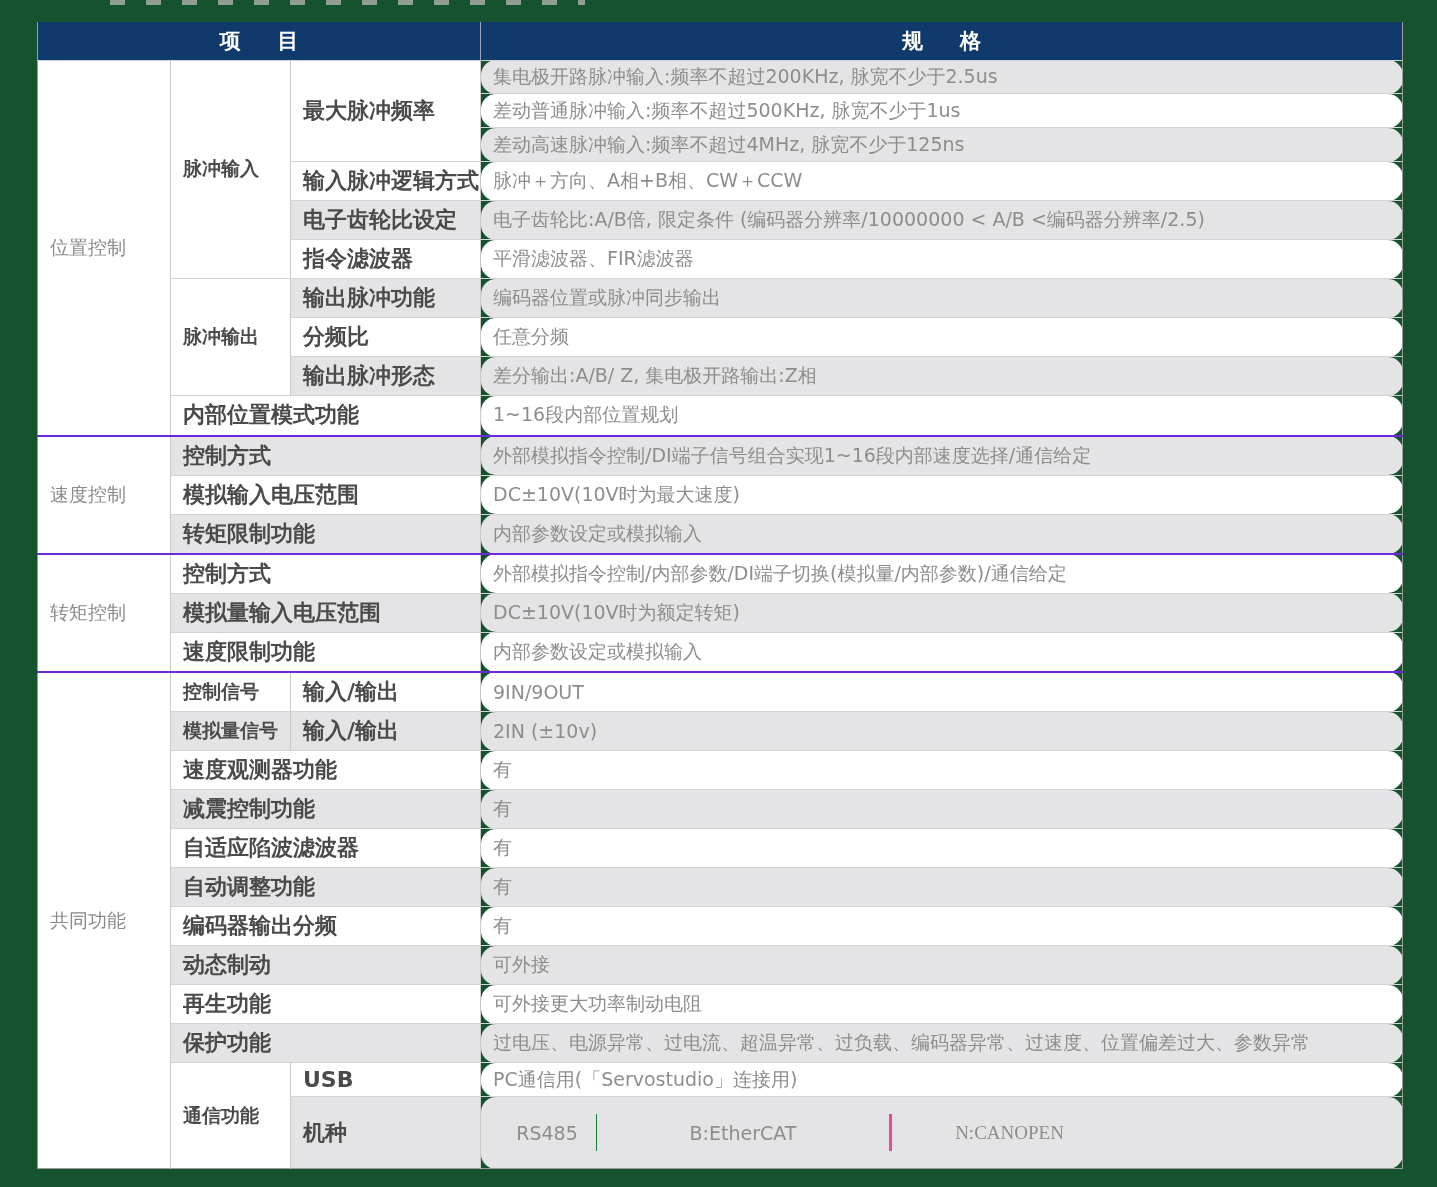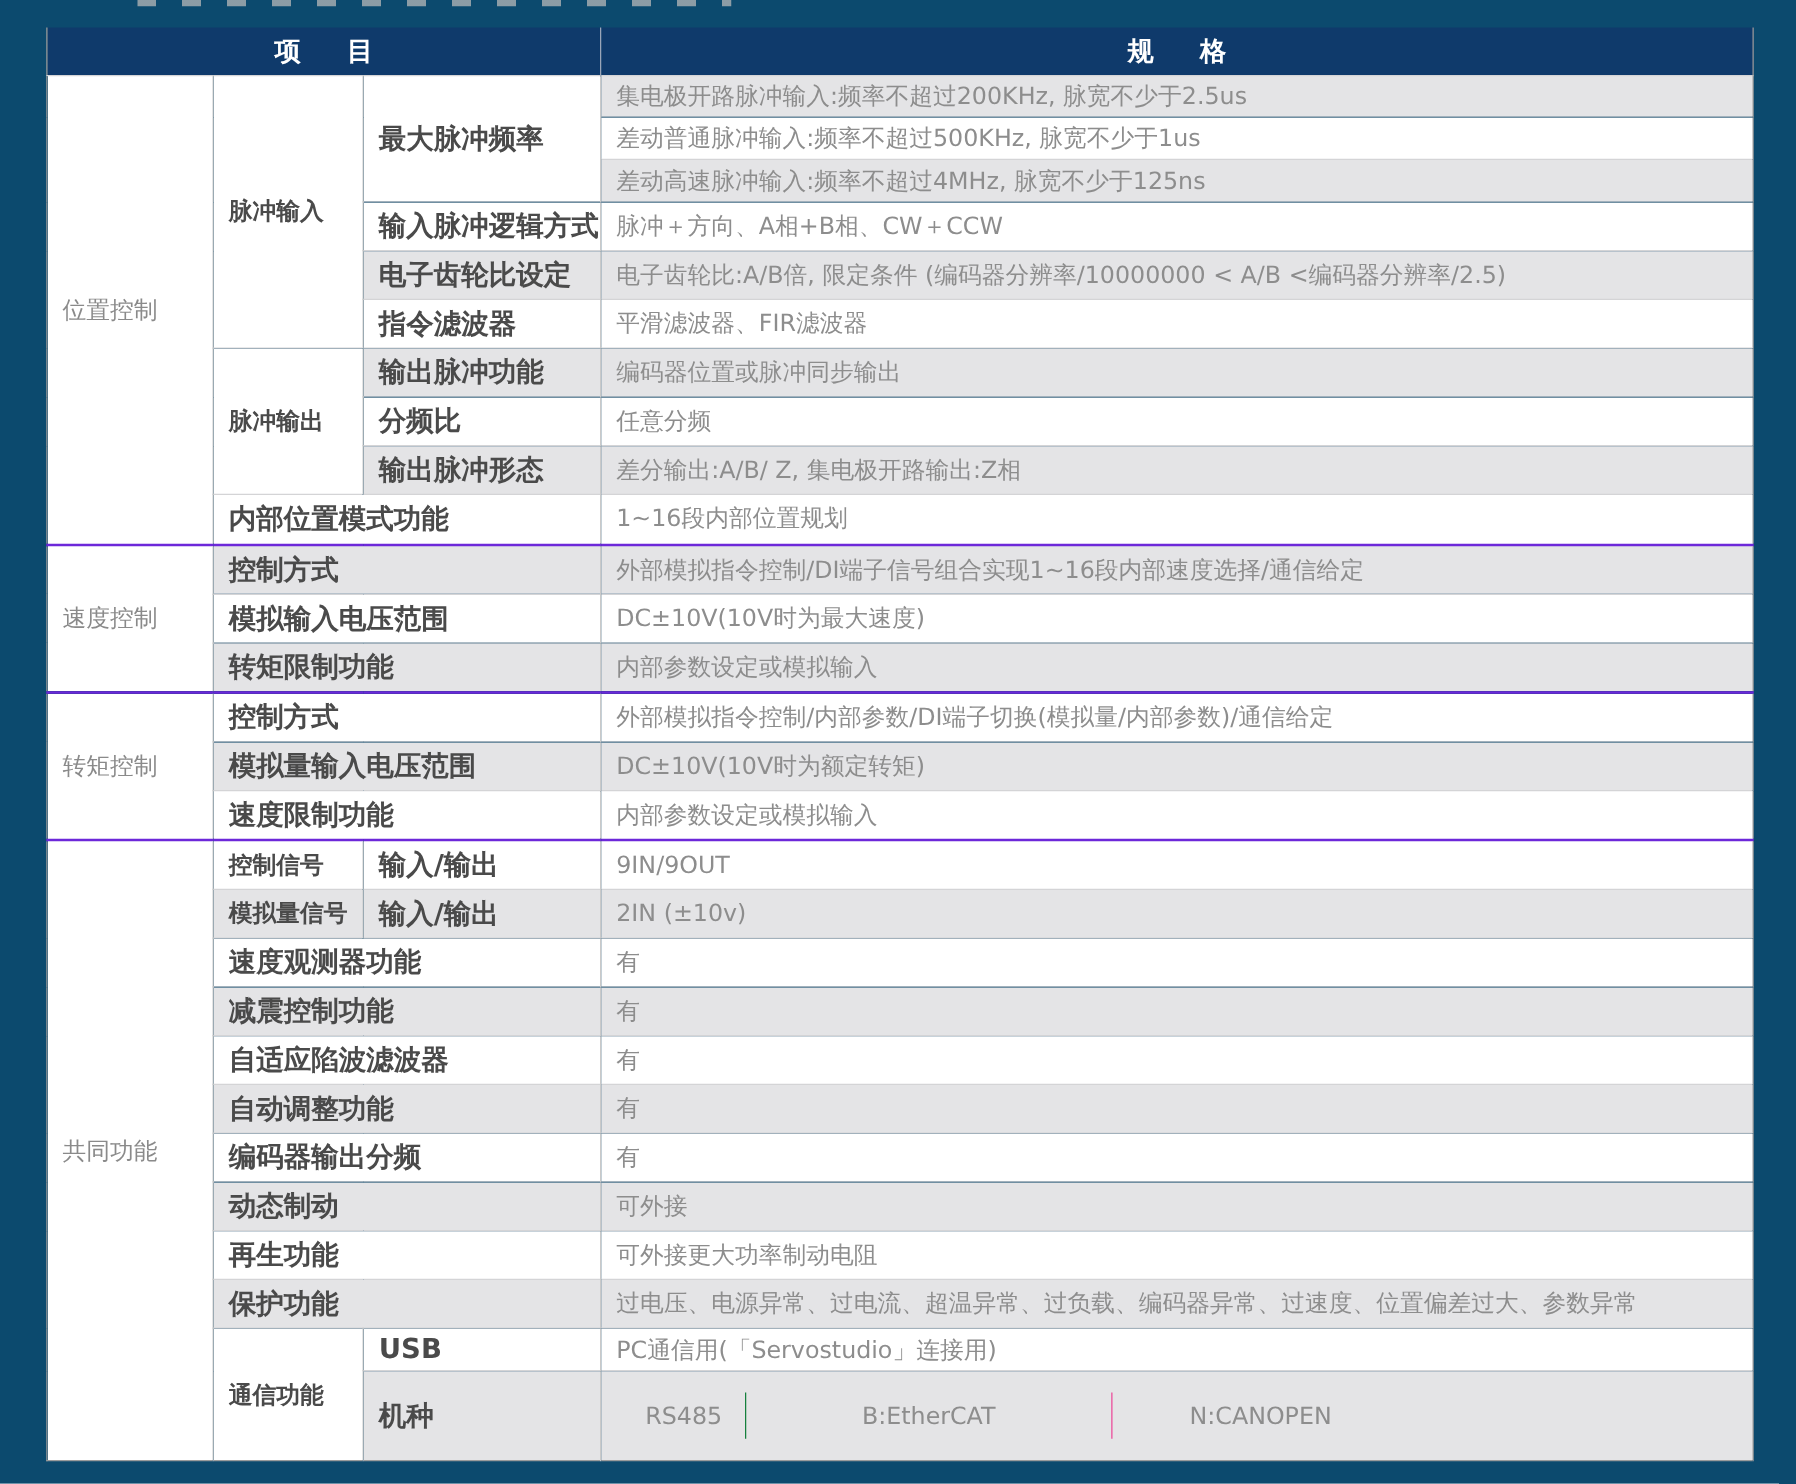--- a/index.html
+++ b/index.html
@@ -1,17 +1,17 @@
 <!DOCTYPE html>
 <html><head>
 <meta charset="utf-8">
 <style>
   html,body{margin:0;padding:0;background:#ffffff;}
   body{font-family:"DejaVu Sans","Liberation Sans",sans-serif;}
-  .page{position:relative;width:1437px;height:1187px;background:#0c4a6e;overflow:hidden;}
+  .page{position:relative;width:1437px;height:1187px;background:#14532d;overflow:hidden;}
 
   .crop-fragment{position:absolute;left:110px;top:0;width:475px;height:5px;
     background:repeating-linear-gradient(90deg,#b8b8b8 0 15px,transparent 15px 36px);
     opacity:.75;}
 
   .watermark{position:absolute;left:79px;top:1034px;font-size:22px;font-weight:bold;
     color:#ebebeb;letter-spacing:2px;}
 
   table.spec{position:absolute;left:37px;top:22px;width:1365px;height:1147px;
     border-collapse:collapse;table-layout:fixed;
@@ -21,28 +21,28 @@
     letter-spacing:8px;text-indent:8px;text-align:center;vertical-align:middle;padding:0;}
   th.item-head{border-right:1px solid #9aa5b8;}
   td{border-right:1px solid #c9c9c9;border-top:1px solid #d4d4d6;
     vertical-align:middle;padding:0 0 0 12px;background:#ffffff;overflow:hidden;}
   td:last-child{border-right:1px solid #9b9b9b;}
   td.g{background:#e4e4e6;}
   tr.sec td{border-top:2px solid #6d28d9;}
   td.group{color:#8a8a8a;font-size:19px;}
   td.sub{color:#4a4a4a;font-size:19px;font-weight:600;}
   td.item{color:#4a4a4a;font-size:22px;font-weight:600;white-space:nowrap;}
-  td.spec-cell{color:#8d8d8d;font-size:19px;white-space:nowrap;}
+  td.spec-cell{color:#8d8d8d;font-size:19px;white-space:nowrap;border-radius:15px;}
   td.split{padding:17px;}
   .split-wrap{display:flex;height:100%;align-items:stretch;}
   .split-seg{display:flex;align-items:center;justify-content:center;
     color:#8d8d8d;font-size:19px;}
   .seg-1{width:98px;}
   .seg-2{width:292px;border-left:1px solid #15803d;}
-  .seg-3{flex:1;border-left:1px solid #ec4899;padding-right:258px;}
+  .seg-3{flex:1;border-left:3px solid #ec4899;padding-right:258px;font-family:Liberation Serif, serif;}
 </style>
 </head>
 <body>
 
 <div class="page">
 
   <div class="crop-fragment"></div>
   <div class="watermark">项目</div>
 
   <table class="spec">

